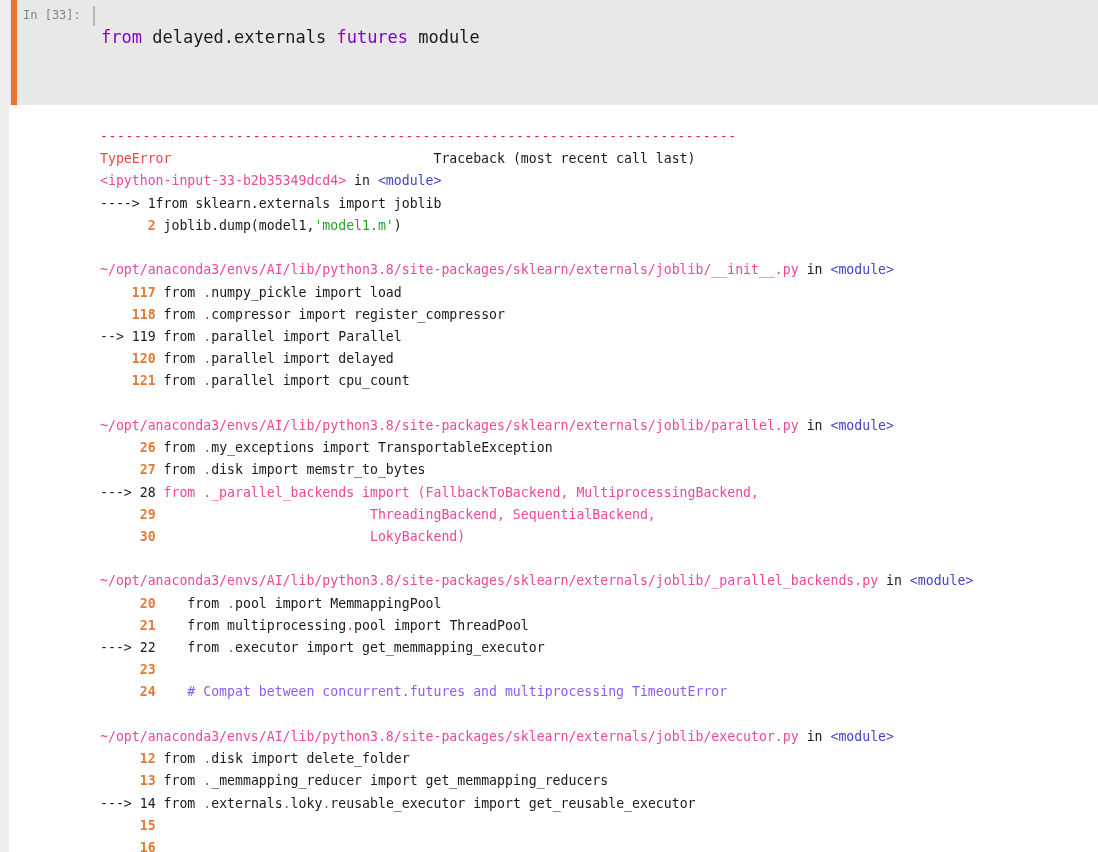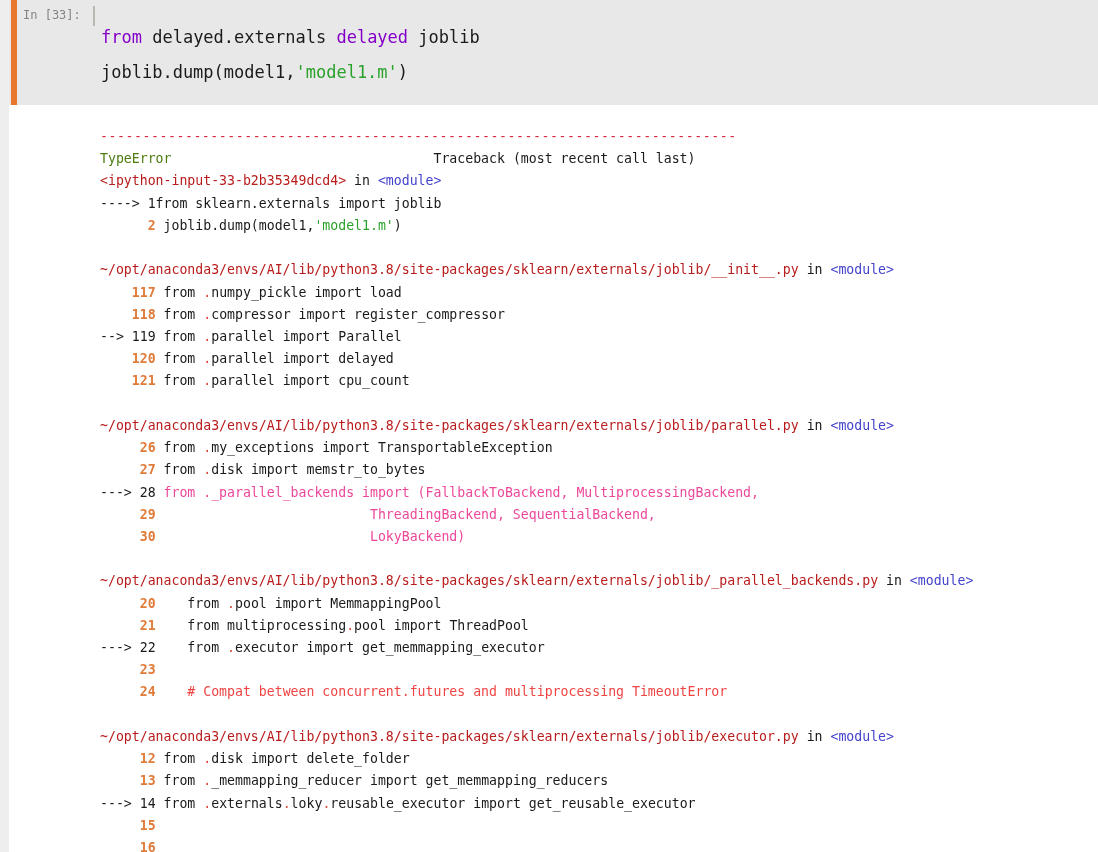--- a/index.html
+++ b/index.html
@@ -92,34 +92,34 @@
     font-size: 13.2px;
     line-height: 22.22px;
     color: #1a1a1a;
     white-space: pre;
     z-index: 2;
   }
   #traceback .row { display: block; height: 22.22px; }
   #traceback .blank { display: block; height: 22.22px; }
 
   .sep      { color: #d92b41; letter-spacing: 0.55px; }
-  .errname  { color: #4d7c0f; }
+  .errname  { color: #ef4444; }
   .modtag   { color: #4242cc; margin-top: 39px; }
   .lineno   { color: #e07b39; font-weight: bold; }
   .errline  { color: #ec4899; }
   .dot      { color: #d94a3d; }
-  .comment  { color: #ef4444; }
+  .comment  { color: #8b5cf6; }
   .plain    { color: #1a1a1a; }
-  .path     { color: #b91c1c; }
+  .path     { color: #ec4899; }
 </style>
 </head>
 <body>
 
 <div id="left-gutter"></div>
 
 <div id="input-cell">
   <div id="cell-selected-bar"></div>
   <div id="in-prompt">In [33]:</div>
   <div id="cell-cursor"></div>
-  <div id="code-area"><span class="ln"><span class="kw">from </span><span class="plain">delayed.externals </span><span class="kw">delayed </span><span class="plain">joblib</span></span><span class="ln"><span class="plain">joblib.dump(model1,</span><span class="str">'model1.m'</span><span class="plain">)</span></span></div>
+  <div id="code-area"><span class="ln"><span class="kw">from </span><span class="plain">delayed.externals </span><span class="kw">futures </span><span class="plain">module</span></span></div>
 </div>
 
 <div id="traceback"><span class="row"><span class="sep">---------------------------------------------------------------------------</span></span><span class="row"><span class="errname">TypeError</span><span class="plain">                                 </span><span class="plain">Traceback (most recent call last)</span></span><span class="row"><span class="path">&lt;ipython-input-33-b2b35349dcd4&gt;</span><span class="plain"> in </span><span class="modtag">&lt;module&gt;</span></span><span class="row"><span class="plain">----&gt; </span><span class="plain">1</span><span class="plain">from sklearn.externals import joblib</span></span><span class="row"><span class="plain">      </span><span class="lineno">2</span><span class="plain"> joblib.dump(model1,</span><span class="str">'model1.m'</span><span class="plain">)</span></span><span class="blank"></span><span class="row"><span class="path">~/opt/anaconda3/envs/AI/lib/python3.8/site-packages/sklearn/externals/joblib/__init__.py</span><span class="plain"> in </span><span class="modtag">&lt;module&gt;</span></span><span class="row"><span class="plain">    </span><span class="lineno">117</span><span class="plain"> from </span><span class="dot">.</span><span class="plain">numpy_pickle import load</span></span><span class="row"><span class="plain">    </span><span class="lineno">118</span><span class="plain"> from </span><span class="dot">.</span><span class="plain">compressor import register_compressor</span></span><span class="row"><span class="plain">--&gt; </span><span class="plain">119</span><span class="plain"> from </span><span class="dot">.</span><span class="plain">parallel import Parallel</span></span><span class="row"><span class="plain">    </span><span class="lineno">120</span><span class="plain"> from </span><span class="dot">.</span><span class="plain">parallel import delayed</span></span><span class="row"><span class="plain">    </span><span class="lineno">121</span><span class="plain"> from </span><span class="dot">.</span><span class="plain">parallel import cpu_count</span></span><span class="blank"></span><span class="row"><span class="path">~/opt/anaconda3/envs/AI/lib/python3.8/site-packages/sklearn/externals/joblib/parallel.py</span><span class="plain"> in </span><span class="modtag">&lt;module&gt;</span></span><span class="row"><span class="plain">     </span><span class="lineno">26</span><span class="plain"> from </span><span class="dot">.</span><span class="plain">my_exceptions import TransportableException</span></span><span class="row"><span class="plain">     </span><span class="lineno">27</span><span class="plain"> from </span><span class="dot">.</span><span class="plain">disk import memstr_to_bytes</span></span><span class="row"><span class="plain">---&gt; </span><span class="plain">28</span><span class="errline"> from ._parallel_backends import (FallbackToBackend, MultiprocessingBackend,</span></span><span class="row"><span class="plain">     </span><span class="lineno">29</span><span class="errline">                           ThreadingBackend, SequentialBackend,</span></span><span class="row"><span class="plain">     </span><span class="lineno">30</span><span class="errline">                           LokyBackend)</span></span><span class="blank"></span><span class="row"><span class="path">~/opt/anaconda3/envs/AI/lib/python3.8/site-packages/sklearn/externals/joblib/_parallel_backends.py</span><span class="plain"> in </span><span class="modtag">&lt;module&gt;</span></span><span class="row"><span class="plain">     </span><span class="lineno">20</span><span class="plain">    from </span><span class="dot">.</span><span class="plain">pool import MemmappingPool</span></span><span class="row"><span class="plain">     </span><span class="lineno">21</span><span class="plain">    from multiprocessing</span><span class="dot">.</span><span class="plain">pool import ThreadPool</span></span><span class="row"><span class="plain">---&gt; </span><span class="plain">22</span><span class="plain">    from </span><span class="dot">.</span><span class="plain">executor import get_memmapping_executor</span></span><span class="row"><span class="plain">     </span><span class="lineno">23</span><span class="plain"></span></span><span class="row"><span class="plain">     </span><span class="lineno">24</span><span class="comment">    # Compat between concurrent.futures and multiprocessing TimeoutError</span></span><span class="blank"></span><span class="row"><span class="path">~/opt/anaconda3/envs/AI/lib/python3.8/site-packages/sklearn/externals/joblib/executor.py</span><span class="plain"> in </span><span class="modtag">&lt;module&gt;</span></span><span class="row"><span class="plain">     </span><span class="lineno">12</span><span class="plain"> from </span><span class="dot">.</span><span class="plain">disk import delete_folder</span></span><span class="row"><span class="plain">     </span><span class="lineno">13</span><span class="plain"> from </span><span class="dot">.</span><span class="plain">_memmapping_reducer import get_memmapping_reducers</span></span><span class="row"><span class="plain">---&gt; </span><span class="plain">14</span><span class="plain"> from </span><span class="dot">.</span><span class="plain">externals</span><span class="dot">.</span><span class="plain">loky</span><span class="dot">.</span><span class="plain">reusable_executor import get_reusable_executor</span></span><span class="row"><span class="plain">     </span><span class="lineno">15</span><span class="plain"></span></span><span class="row"><span class="plain">     </span><span class="lineno">16</span><span class="plain"></span></span></div>
 
 </body></html>

